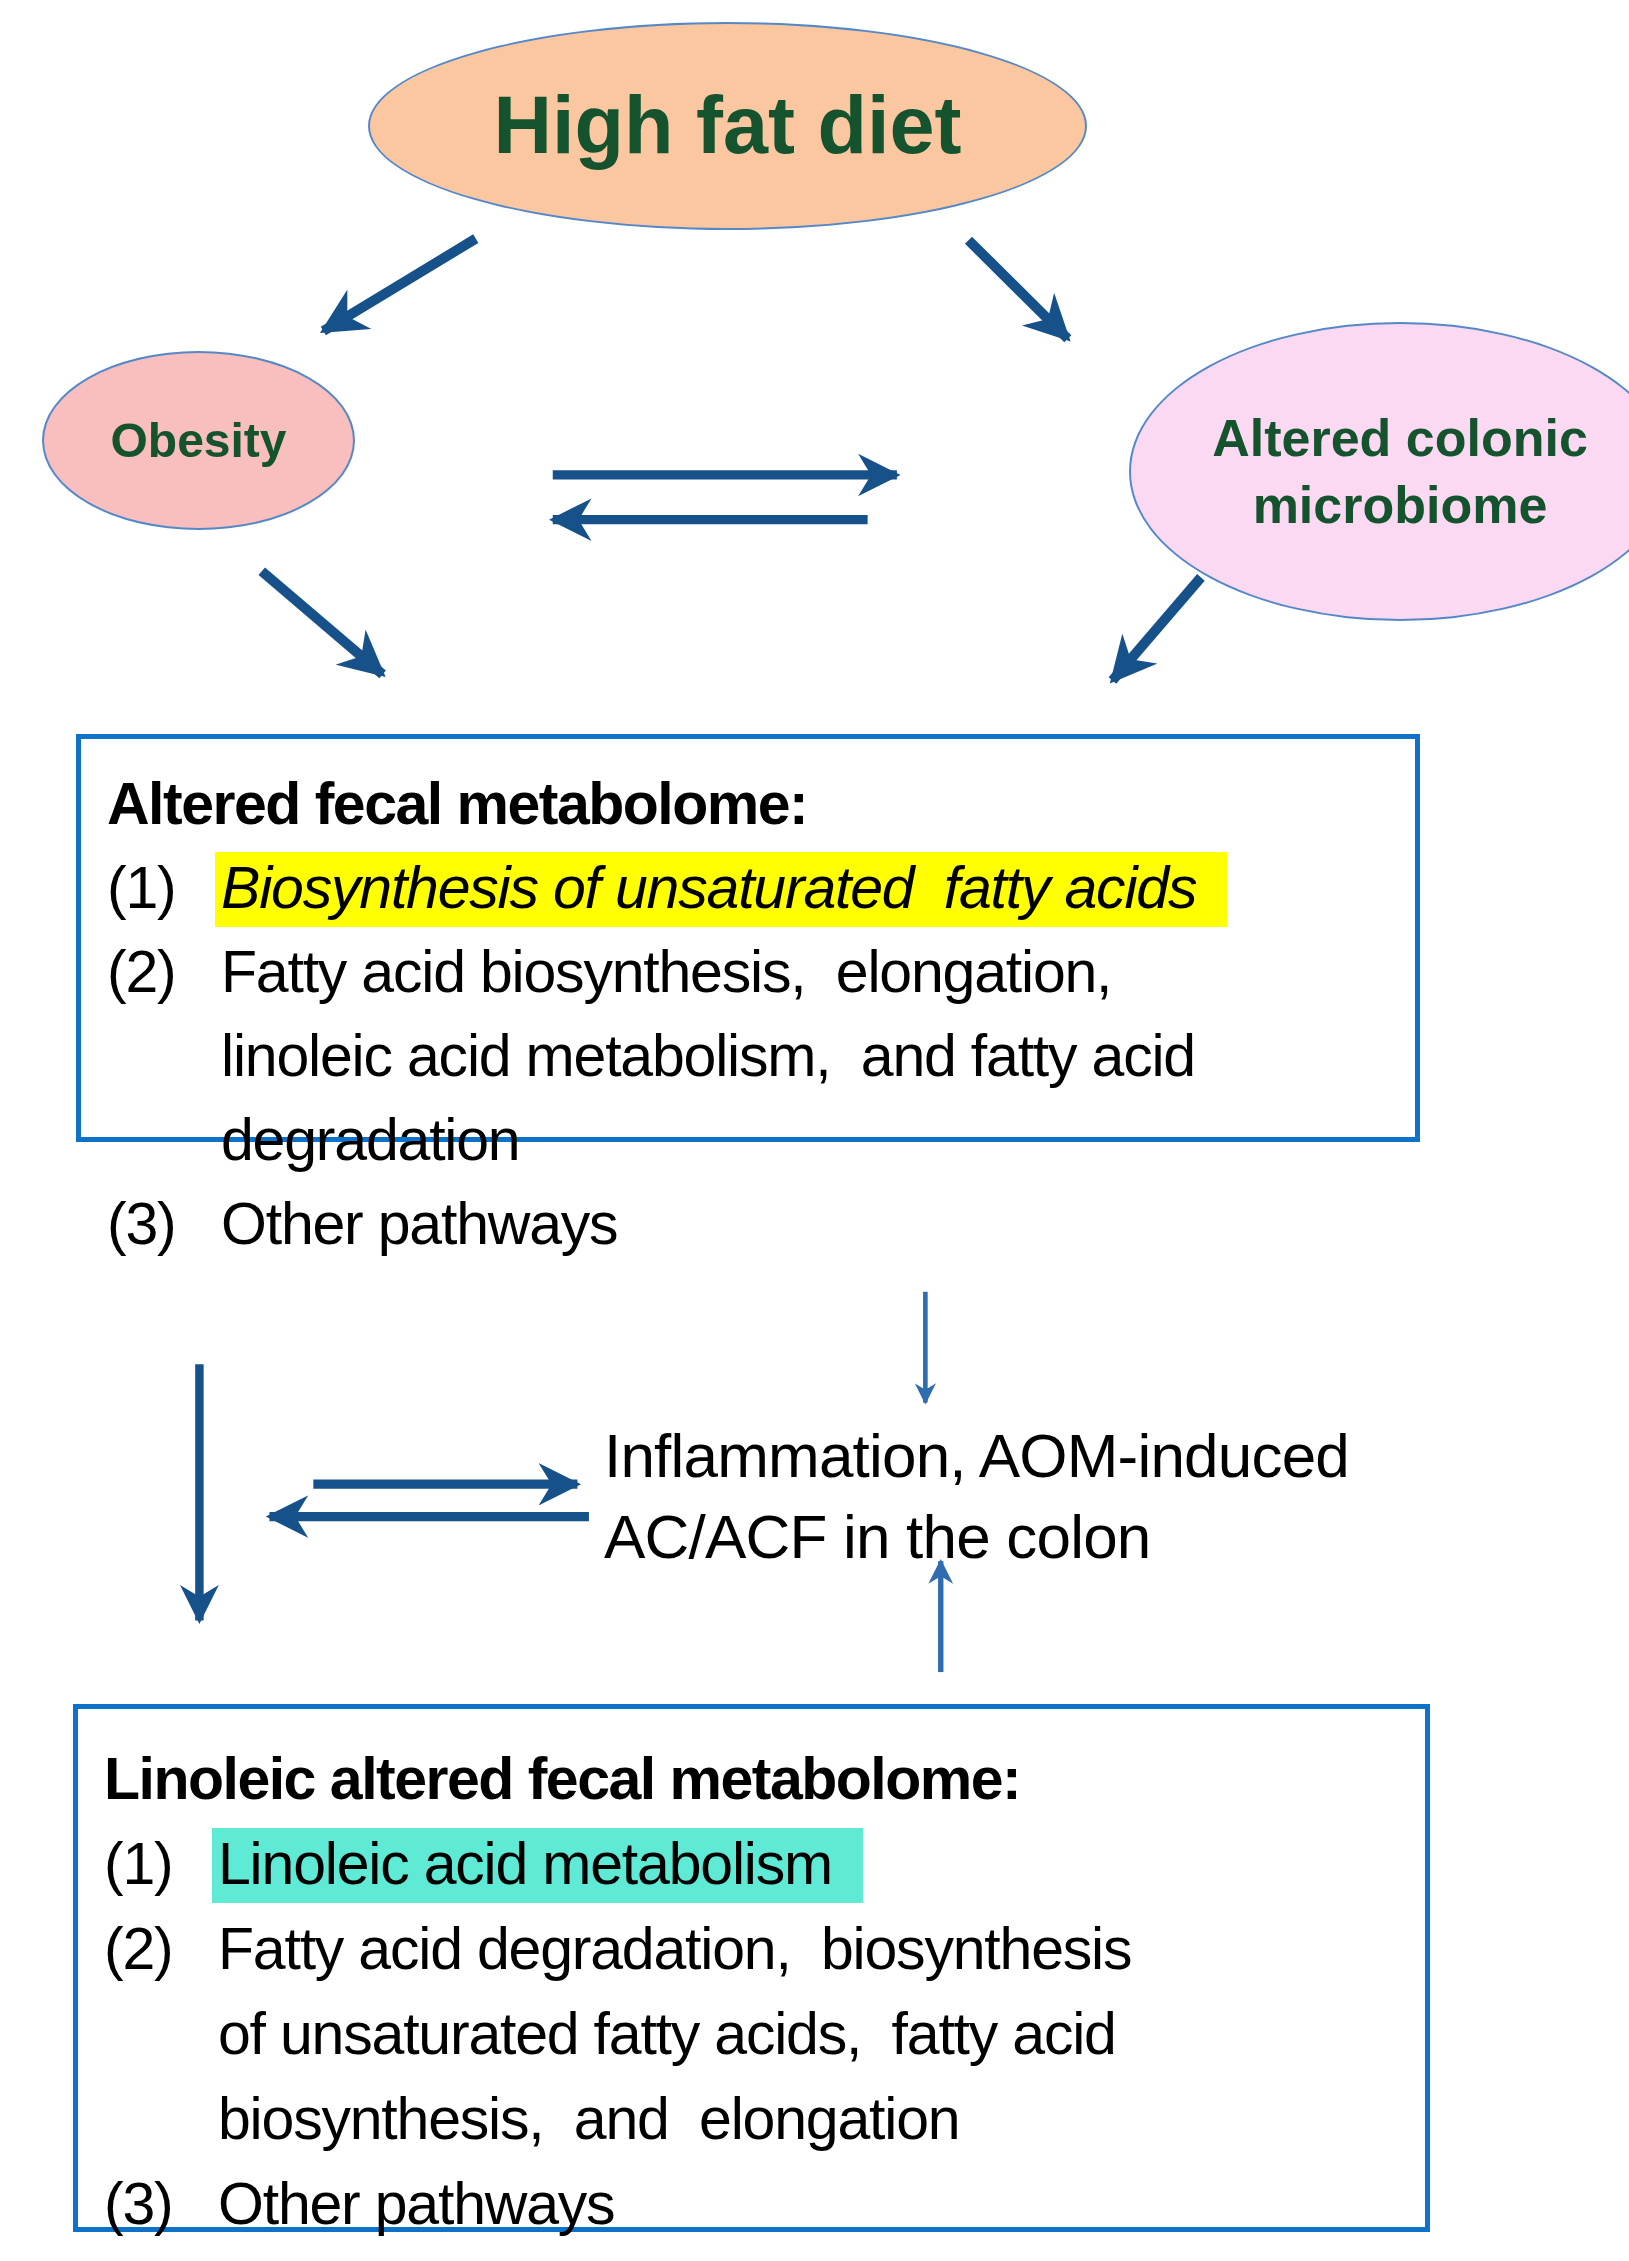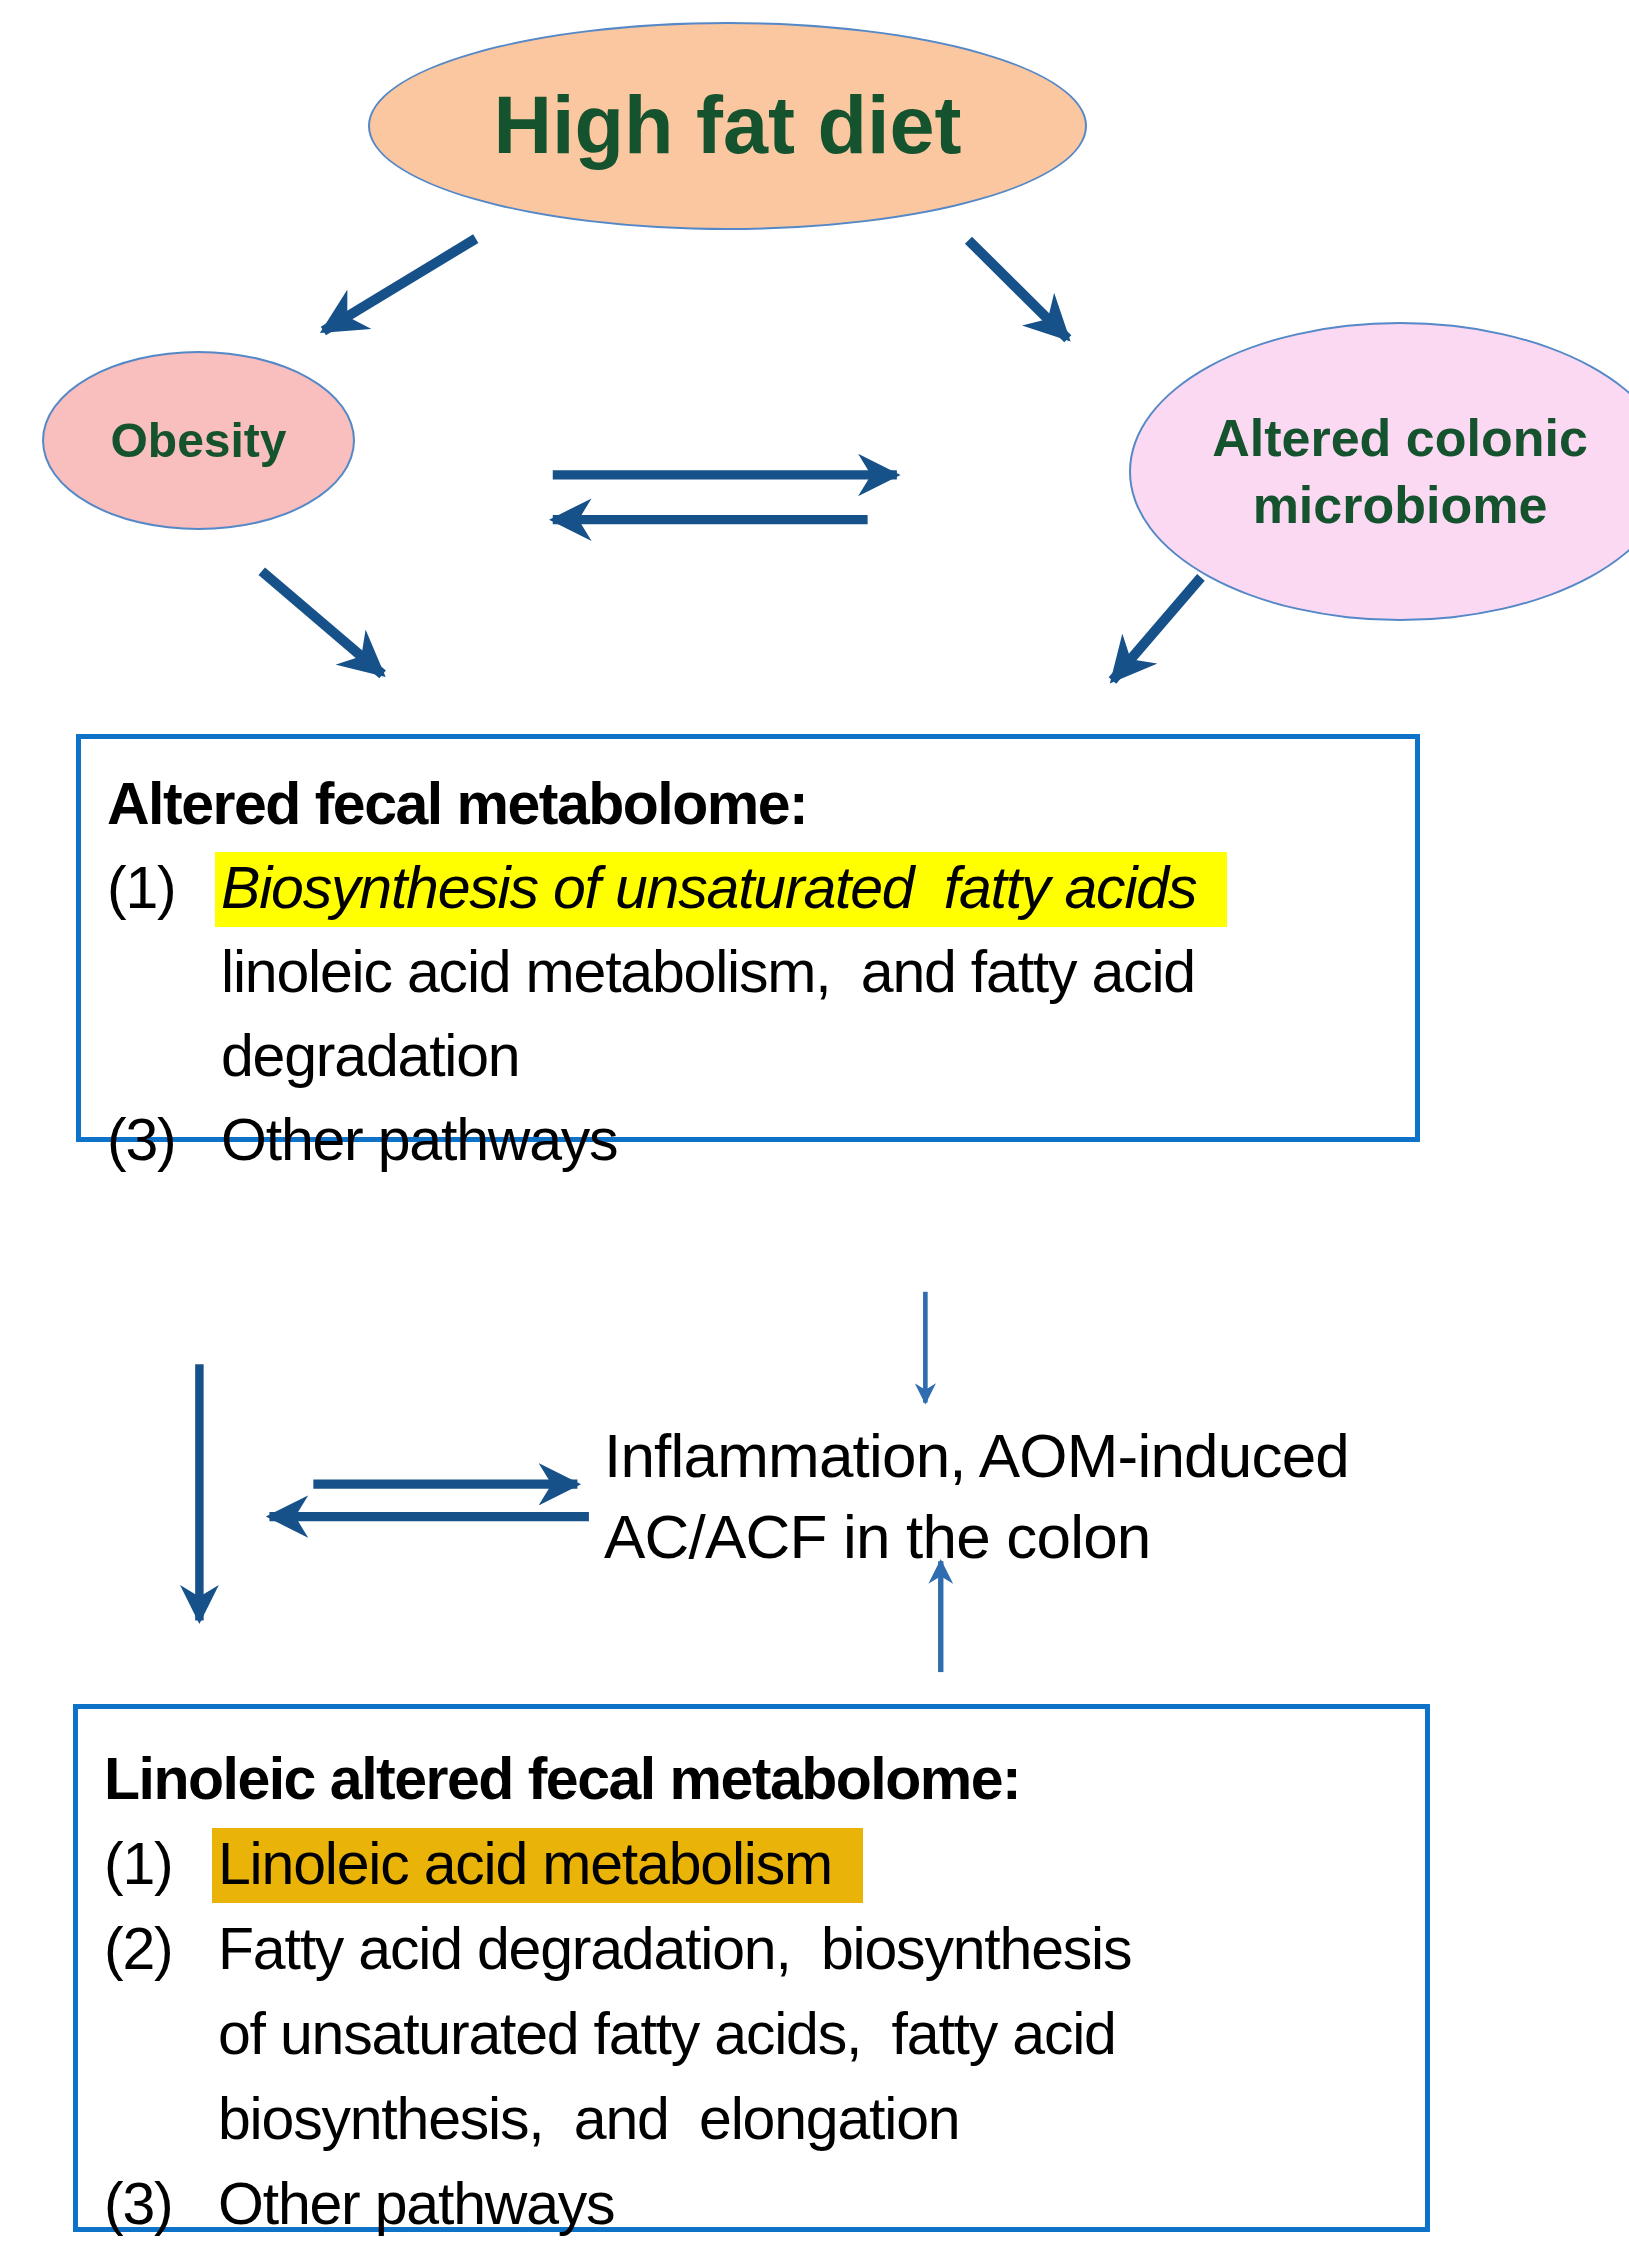--- a/index.html
+++ b/index.html
@@ -97,39 +97,42 @@
       <span>microbiome</span>
     </span>
   </div>
 
   <div class="flowbox" id="box-altered" style="border-color: rgb(14, 114, 200);">
     <div class="box-title">Altered fecal metabolome:</div>
     <div class="row">
       <span class="num">(1)</span><span class="txt hl" style="background-color: rgb(255, 255, 0); font-style: italic;">Biosynthesis of unsaturated  fatty acids</span>
     </div>
     <div class="row">
+      <span class="num">(2)</span><span class="txt">Fatty acid biosynthesis,  elongation,</span>
+    </div>
+    <div class="row">
       <span class="num"></span><span class="txt">linoleic acid metabolism,  and fatty acid</span>
     </div>
     <div class="row">
       <span class="num"></span><span class="txt">degradation</span>
     </div>
     <div class="row">
       <span class="num">(3)</span><span class="txt">Other pathways</span>
     </div>
   </div>
 
   <div id="inflammation-label">
     <div>Inflammation, AOM-induced</div>
     <div>AC/ACF in the colon</div>
   </div>
 
   <div class="flowbox" id="box-further" style="border-color: rgb(14, 114, 200);">
     <div class="box-title">Linoleic altered fecal metabolome:</div>
     <div class="row">
-      <span class="num">(1)</span><span class="txt hl" style="background-color: #eab308; margin-top: 32px;">Linoleic acid metabolism</span>
+      <span class="num">(1)</span><span class="txt hl" style="background-color: #5eead4; margin-top: 32px;">Linoleic acid metabolism</span>
     </div>
     <div class="row">
       <span class="num">(2)</span><span class="txt">Fatty acid degradation,  biosynthesis</span>
     </div>
     <div class="row">
       <span class="num"></span><span class="txt">of unsaturated fatty acids,  fatty acid</span>
     </div>
     <div class="row">
       <span class="num"></span><span class="txt">biosynthesis,  and  elongation</span>
     </div>

